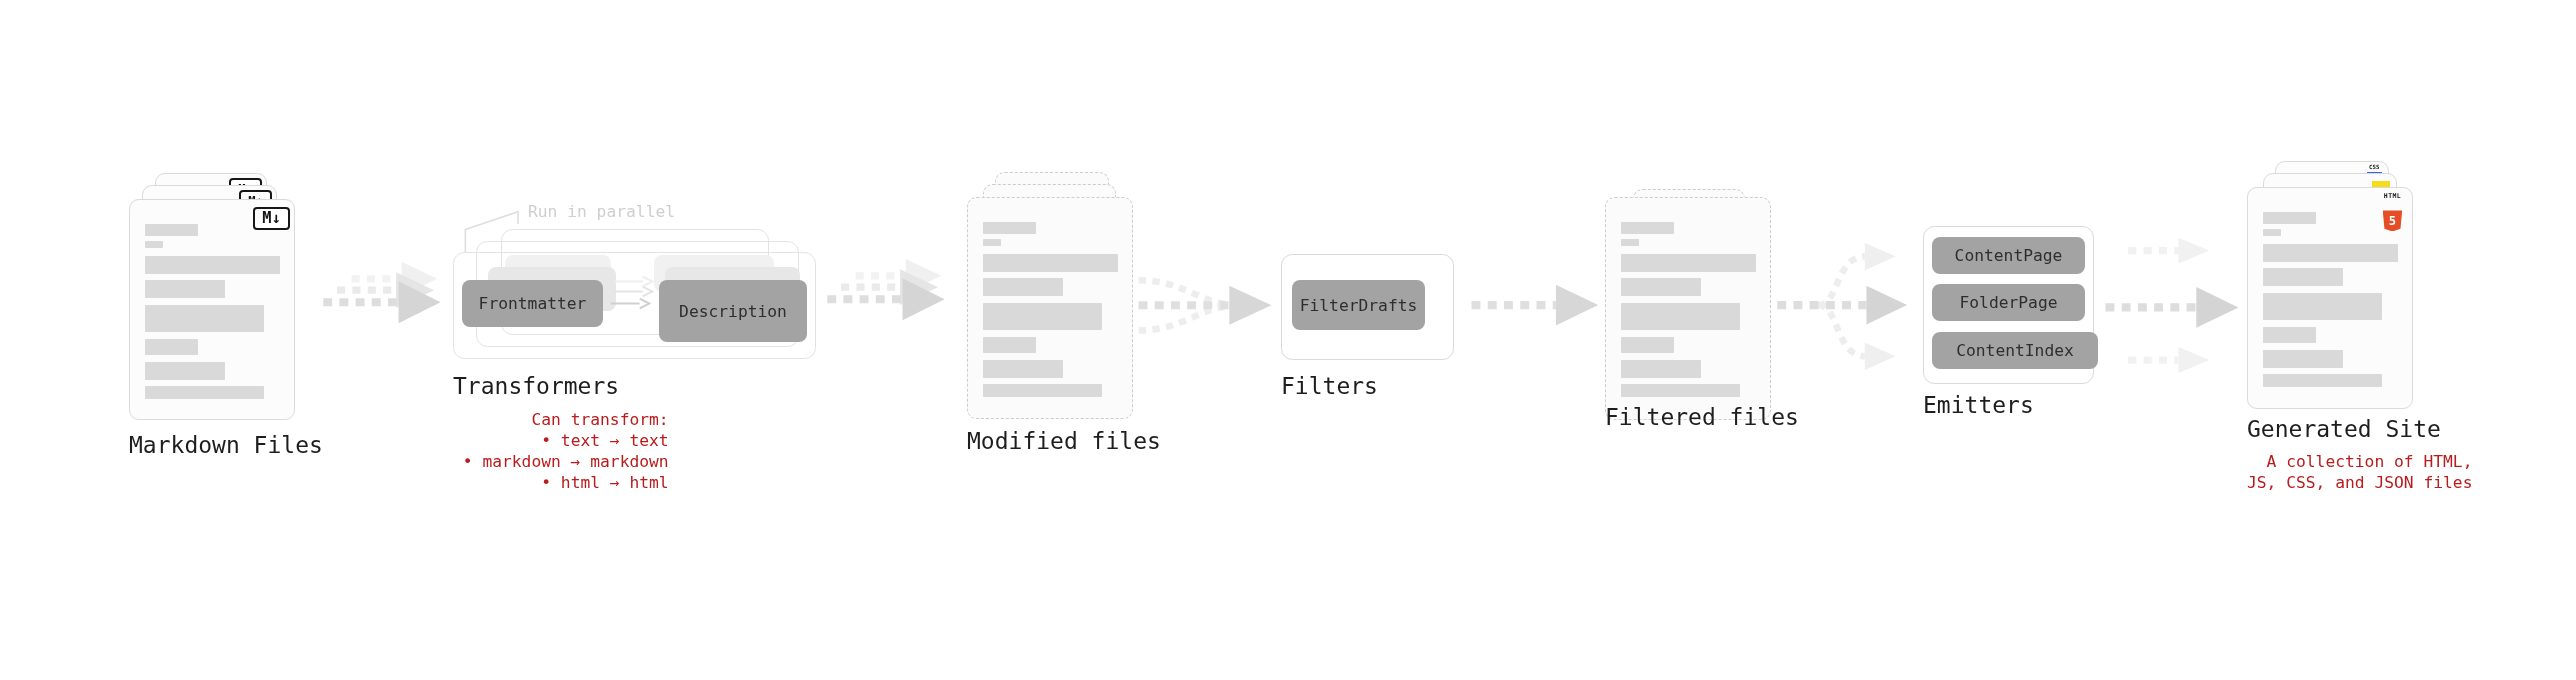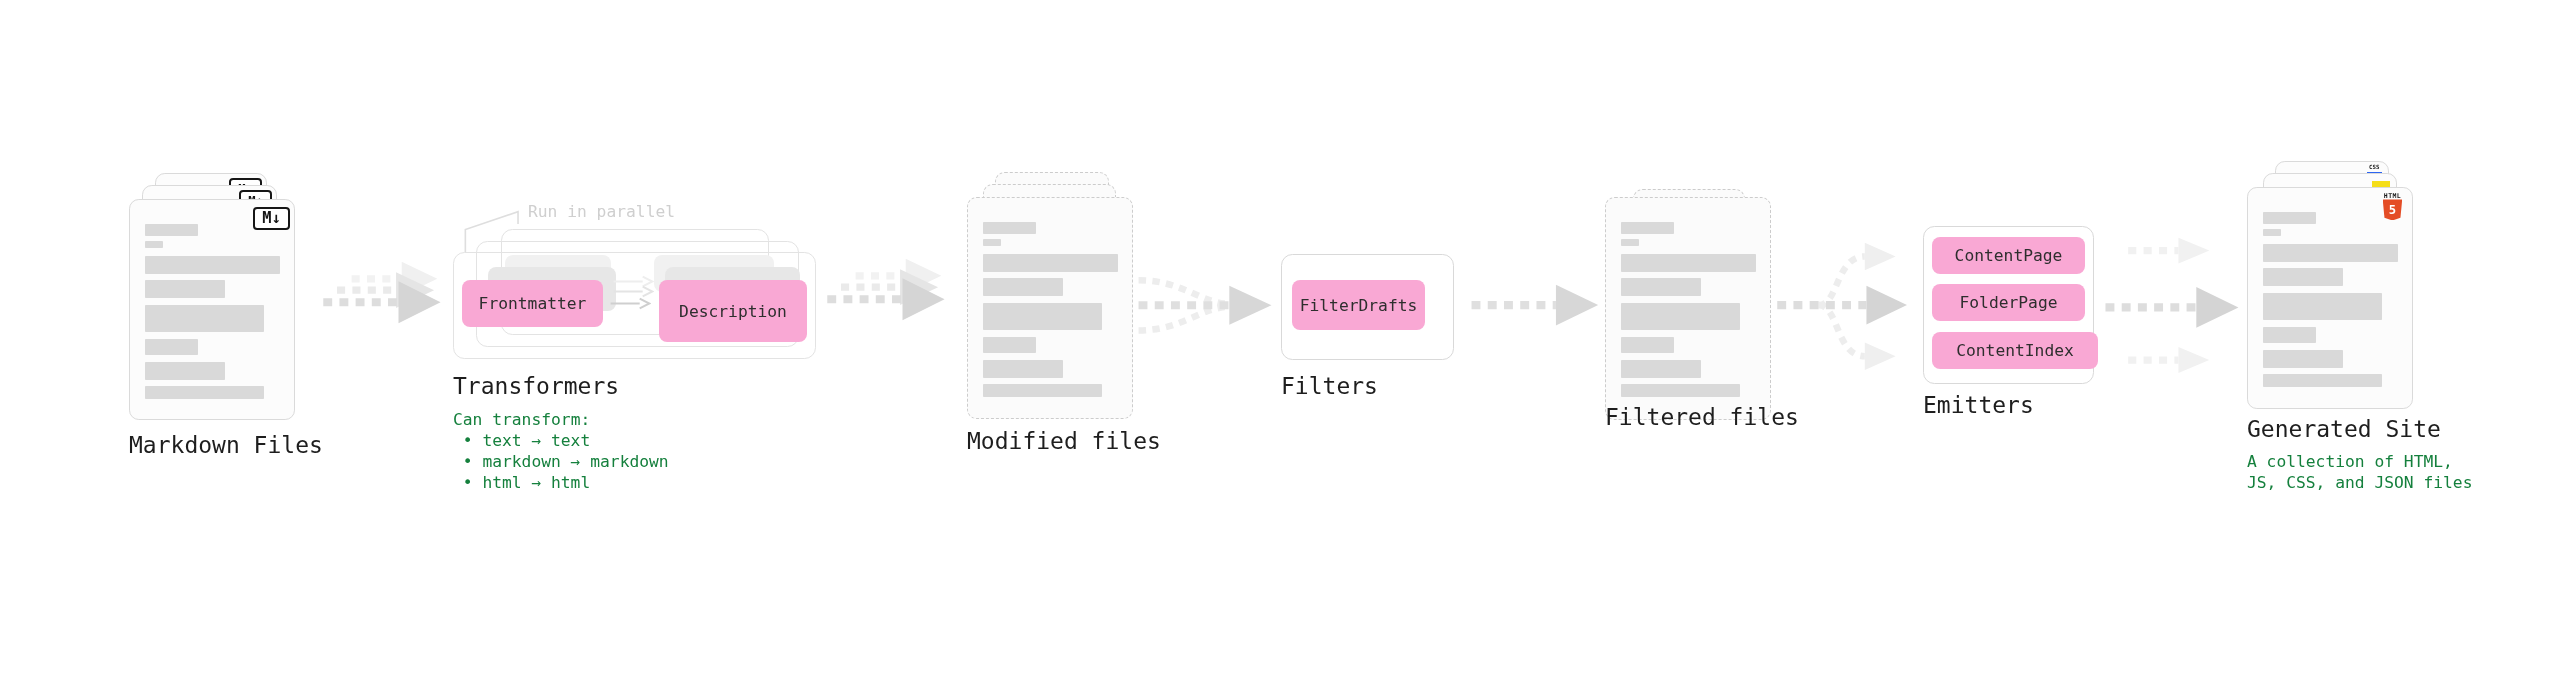--- a/index.html
+++ b/index.html
@@ -18,38 +18,38 @@
   .b5{top:105px;width:119px;height:27px}
   .b6{top:139px;width:53px;height:16.3px}
   .b7{top:162px;width:80px;height:18px}
   .b8{top:186px;width:119px;height:13px}
   
   .md-icon{position:absolute;box-sizing:border-box;border:2.4px solid #161616;border-radius:4.1px;background:#ffffff;
     color:#161616;font-weight:bold;display:flex;align-items:center;justify-content:center;}
   .md-icon.lg{width:37px;height:23.6px;font-size:15.4px;right:4.1px;top:6.5px;}
   .md-icon.sm{width:32.5px;height:21px;font-size:12.2px;border-width:2px;right:4.1px;top:4.1px;}
   
-  .html-badge{position:absolute;right:9.8px;top:4.9px;display:flex;flex-direction:column;align-items:center;gap:0;}
+  .html-badge{position:absolute;right:9.8px;top:4.9px;display:flex;flex-direction:column;align-items:center;gap:11px;}
   .html-badge .word{font-size:6.5px;font-weight:bold;color:#161616;letter-spacing:0.4px;line-height:6.5px;}
   .shield{width:19.5px;height:21px;background:#e44d26;clip-path:polygon(0 0,100% 0,91% 87%,50% 100%,9% 87%);
     color:#ffffff;font-size:12.2px;font-weight:bold;display:flex;align-items:center;justify-content:center;}
   .css-badge{position:absolute;right:6.5px;top:3.3px;display:flex;flex-direction:column;align-items:center;gap:0.8px;}
   .css-badge .word{font-size:5.7px;font-weight:bold;color:#161616;line-height:5.7px;}
   .css-badge .ubar{width:14.6px;height:2.4px;background:#2c65f1;}
   .js-badge{position:absolute;right:6.5px;top:6.5px;width:18px;height:13px;background:#f5de19;}
   
-  .chip{position:absolute;background:#f9a8d4;border-radius:8.1px;display:flex;align-items:center;justify-content:center;
+  .chip{position:absolute;background:#a3a3a3;border-radius:8.1px;display:flex;align-items:center;justify-content:center;
     font-size:16.3px;color:#2e2e2e;white-space:nowrap;}
   .chip.e1{background:#e7e7e7;}
   .chip.e2{background:#f1f1f1;}
   .obox{position:absolute;box-sizing:border-box;border:1.6px solid #e3e3e3;border-radius:11.4px;}
   .obox.front{border-color:#d9d9d9;background:#ffffff;}
   
   .title{position:absolute;font-size:23px;color:#1e1e1e;white-space:nowrap;line-height:26px;}
-  .desc{position:absolute;font-size:16.3px;color:#15803d;line-height:21px;white-space:nowrap;}
+  .desc{position:absolute;font-size:16.3px;color:#b91c1c;line-height:21px;white-space:nowrap;text-align:right;}
   .desc .bullet{padding-left:9.8px;}
   .annot{position:absolute;font-size:16.3px;color:#cfcfcf;white-space:nowrap;}
   svg{position:absolute;display:block;}
 </style>
 </head>
 <body>
 
 <div class="canvas">
 
   <div class="doc" style="left:155px;top:173px;width:112px;height:221px">

